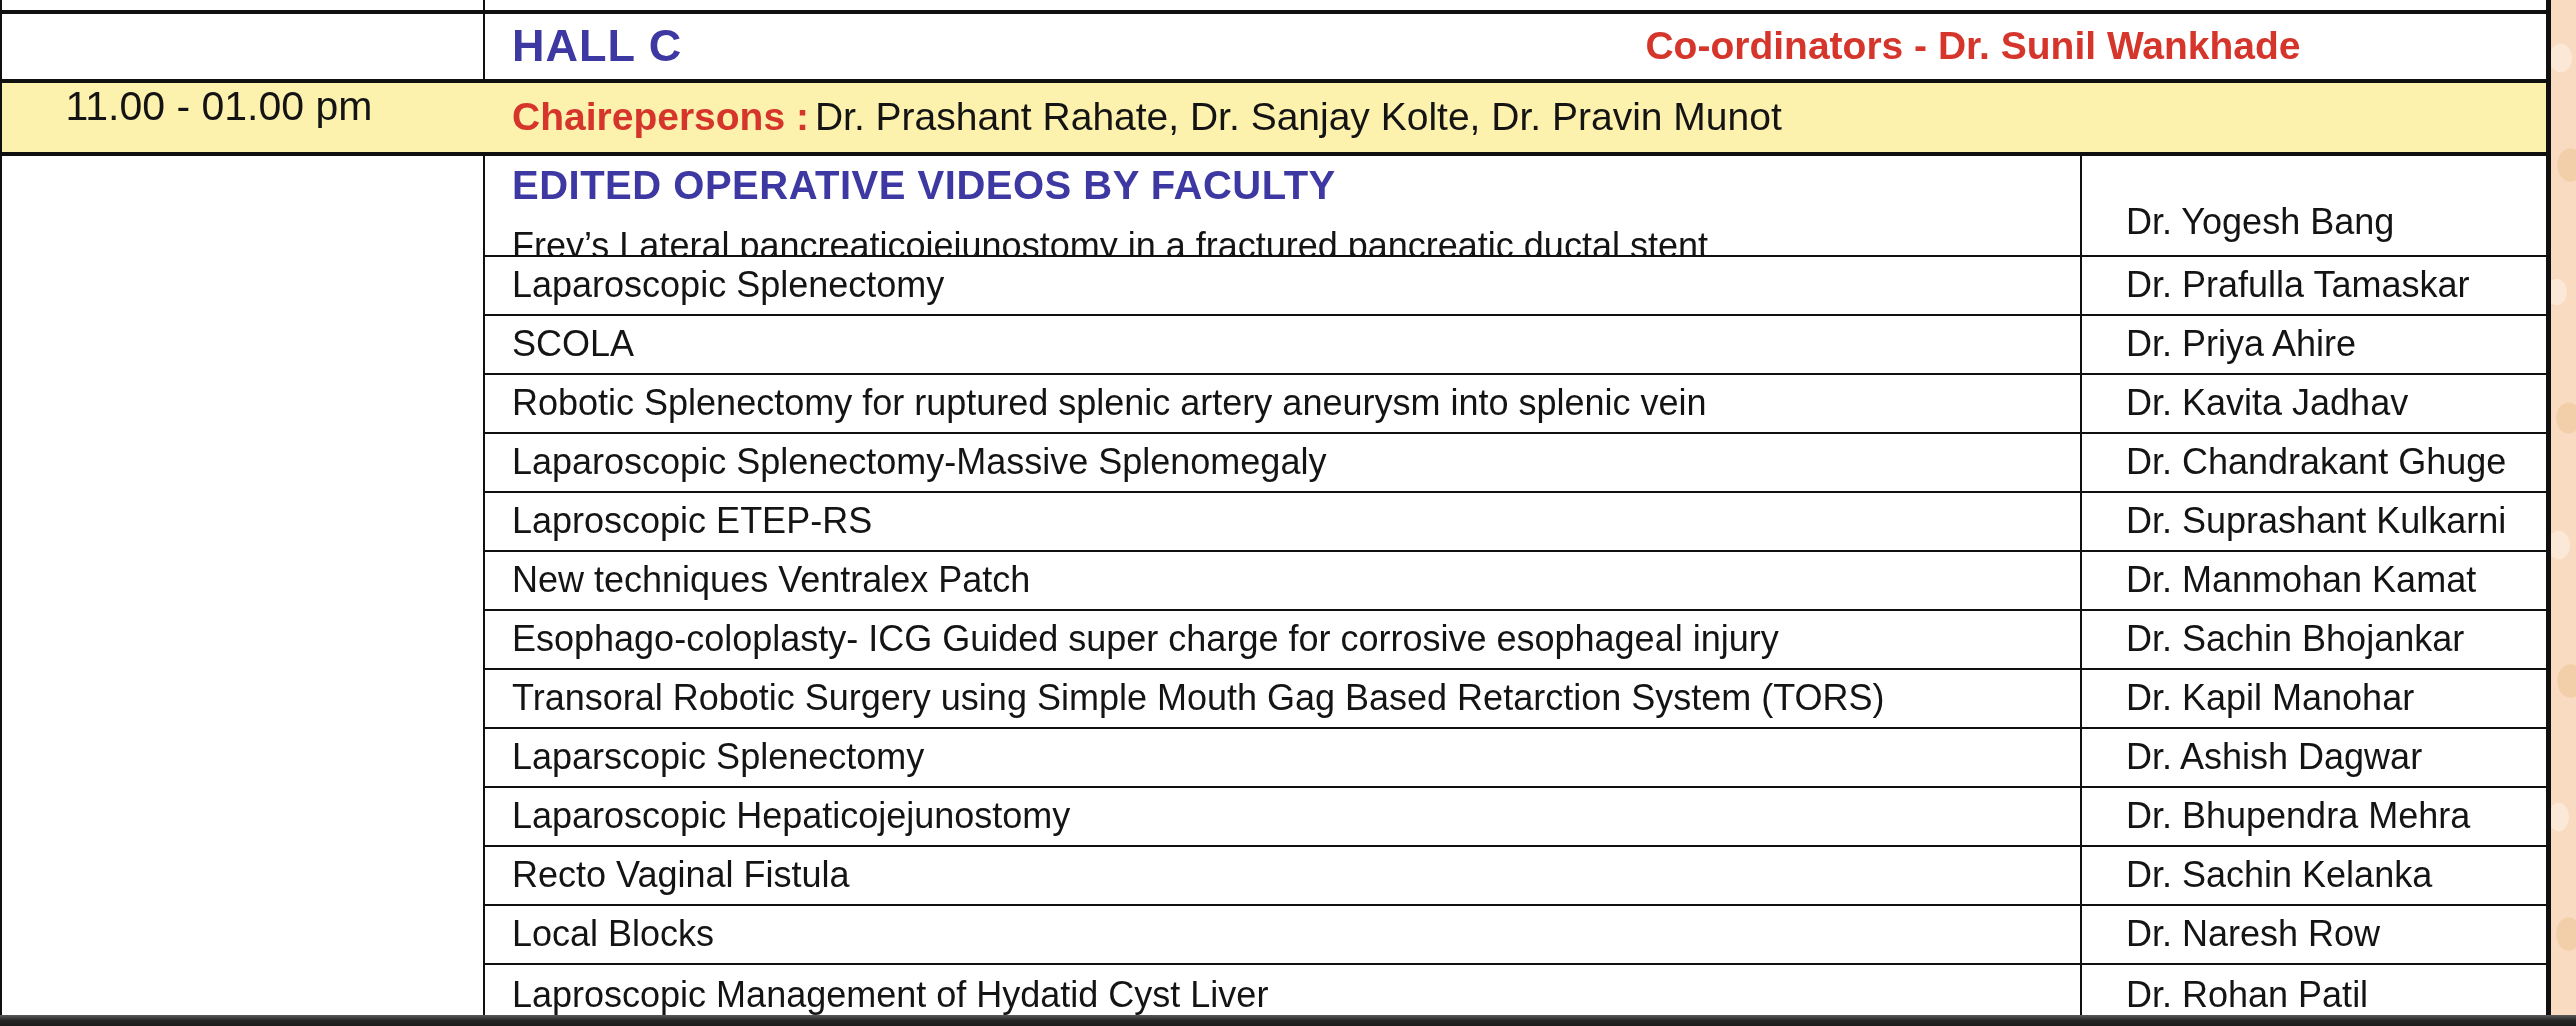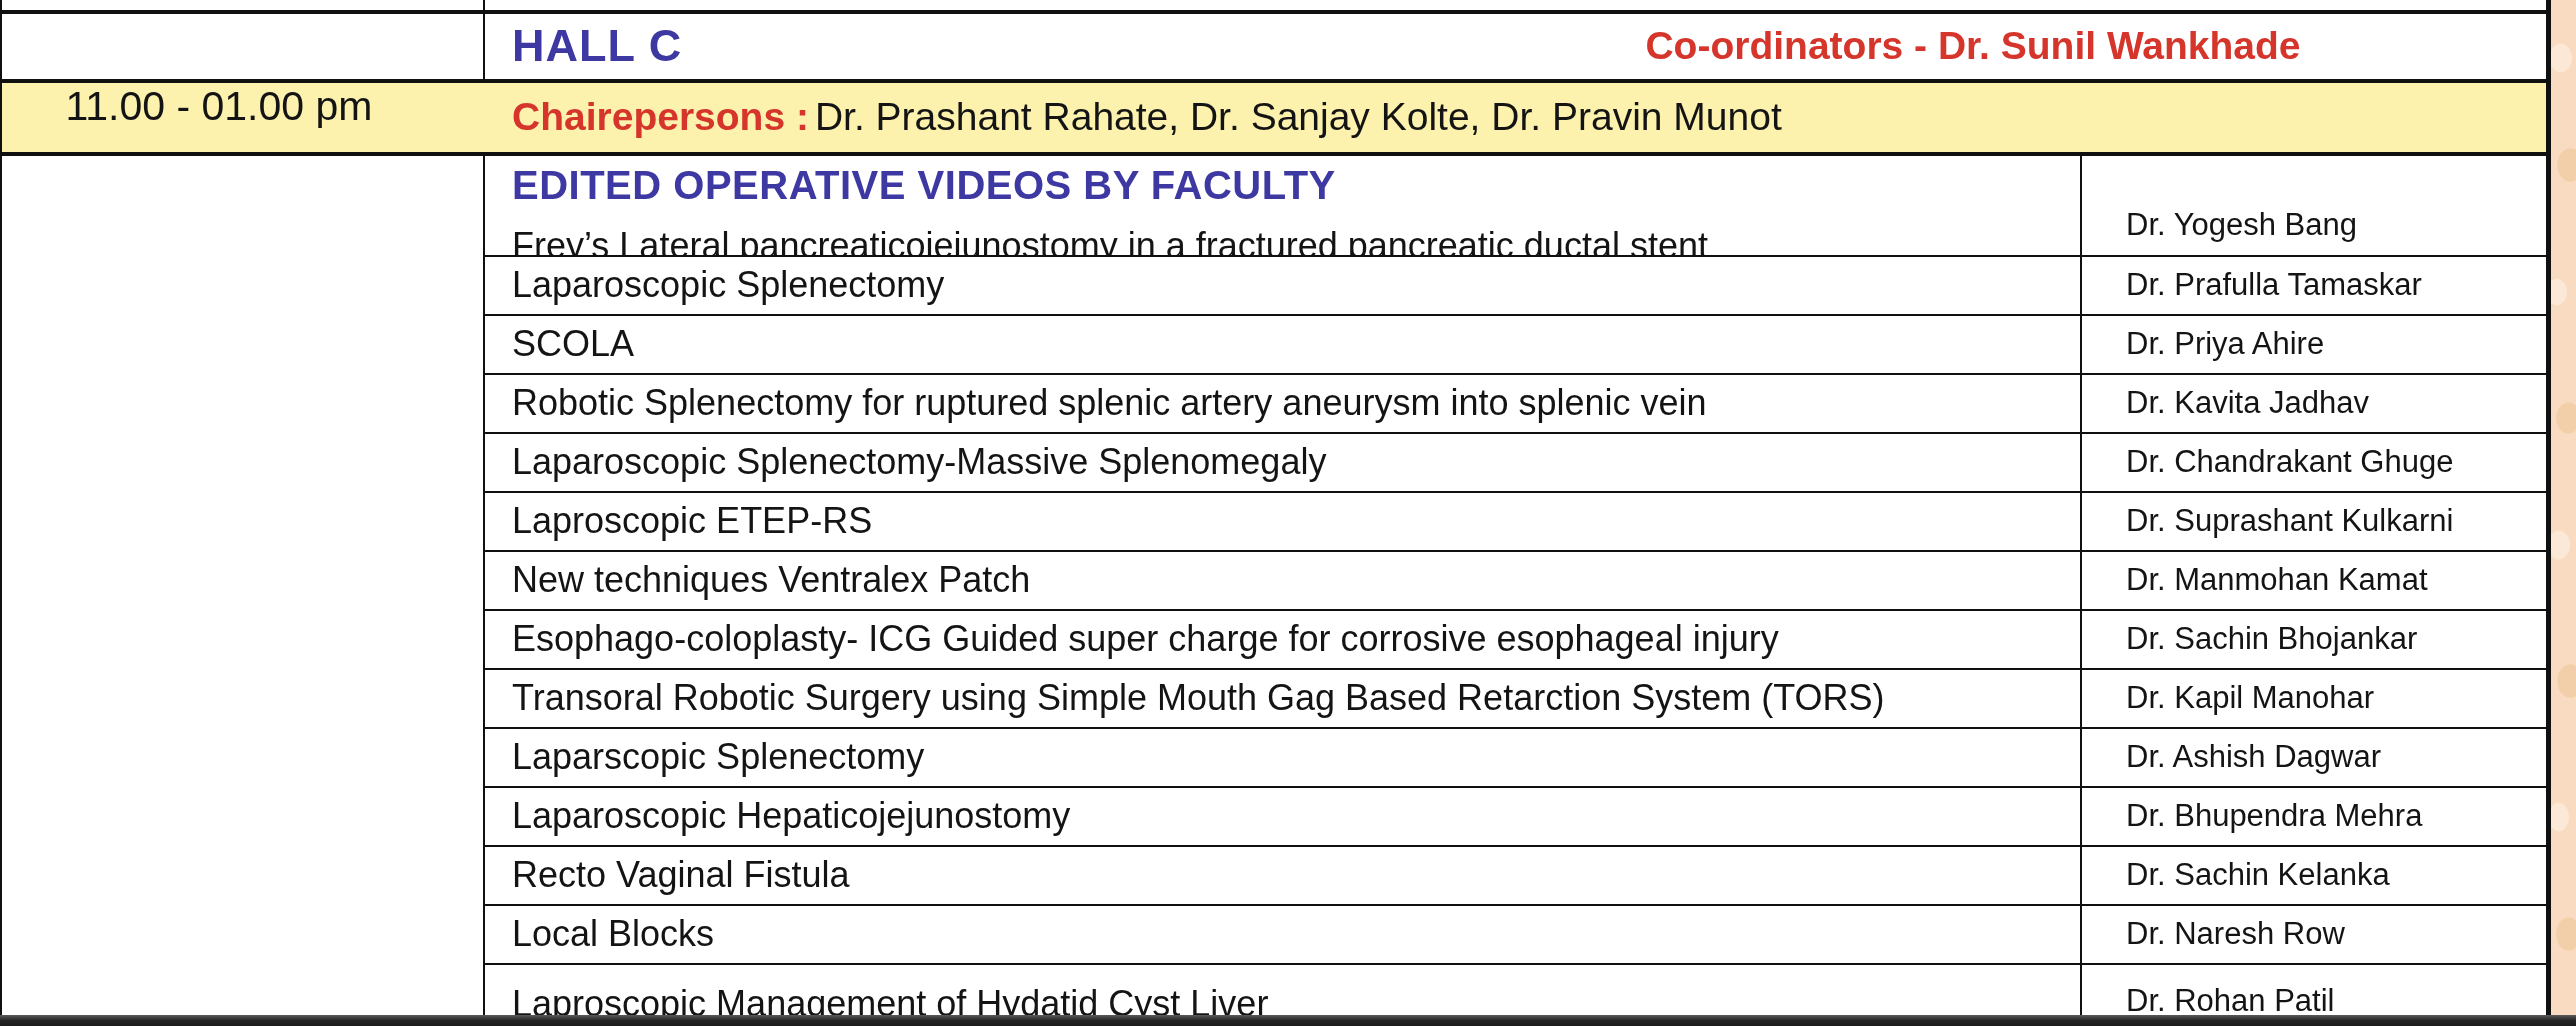--- a/index.html
+++ b/index.html
@@ -109,32 +109,32 @@
   .section-title {
     margin-top: 7.8px;
     font-size: 40px; font-weight: bold;
     color: #3d38a2; letter-spacing: 0.5px;
   }
   .topic-text-first { margin-top: 17px; font-size: 36px; color: #141414; }
   .name-cell {
     width: 464px; flex: 0 0 auto; box-sizing: border-box;
     display: flex; align-items: center;
     padding-left: 44px;
-    font-size: 31px; color: #141414;
+    font-size: 36px; color: #141414;
     overflow: hidden; white-space: nowrap;
   }
   .name-cell.bottom { align-items: flex-end; padding-bottom: 11.7px; }
   .video-row {
     height: 59px; flex: 0 0 auto; box-sizing: border-box;
     border-bottom: 2.9px solid #101010;
     display: flex;
   }
   .video-row--last { flex: 1; height: auto; border-bottom: none; }
   .video-row--last .topic-cell,
-  .video-row--last .name-cell { align-items: flex-start; padding-top: 18px; }
+  .video-row--last .name-cell { align-items: flex-start; padding-top: 9px; }
   
   .crop-bar {
     position: absolute; left: 0; top: 1015px;
     width: 2576px; height: 11.7px;
     background: linear-gradient(180deg, #5a5a5a 0%, #262626 45%, #181818 100%);
   }
 </style>
 </head>
 <body>
 

